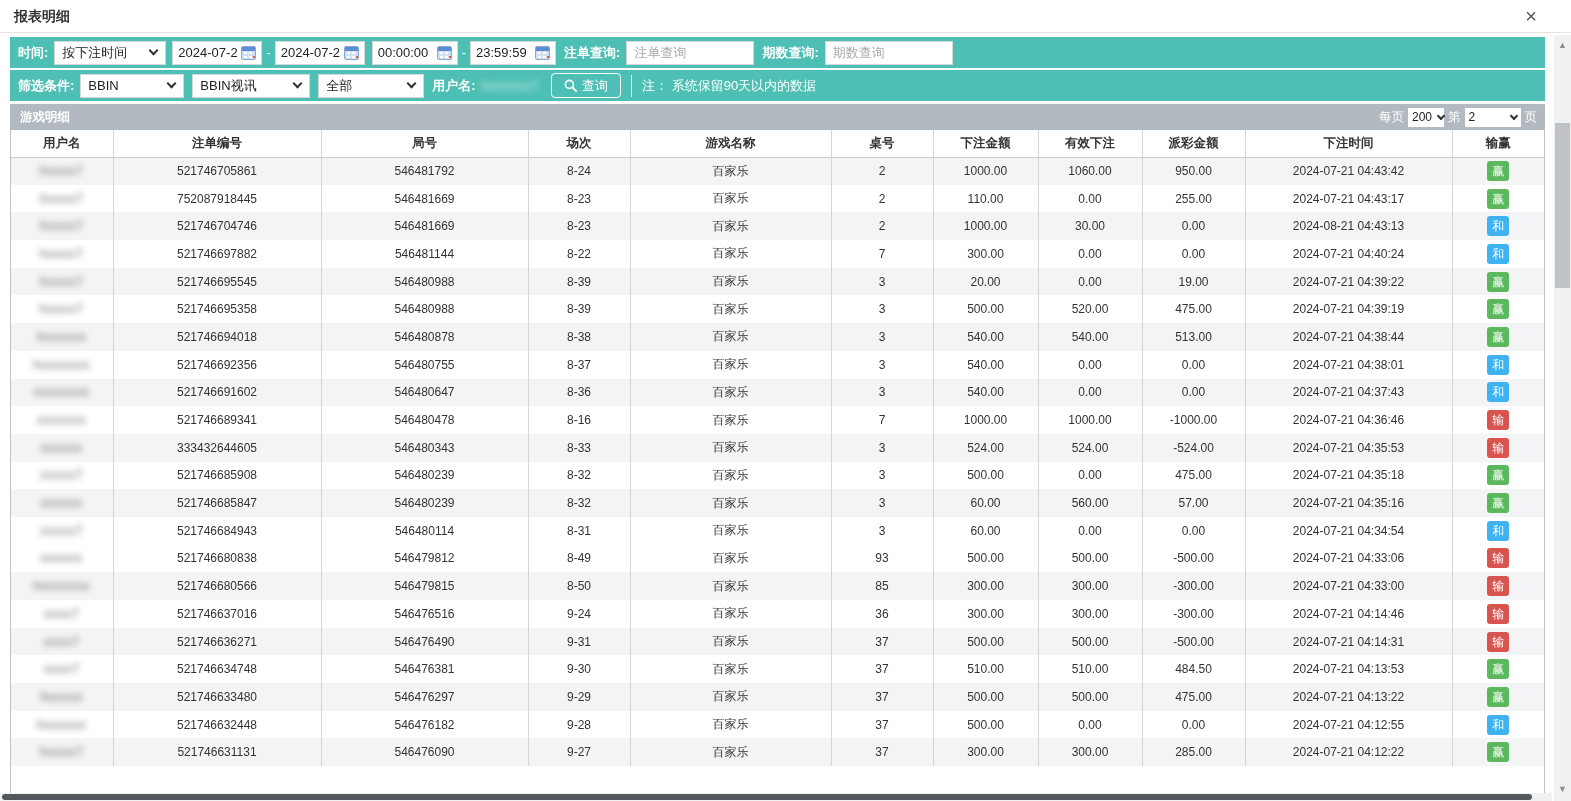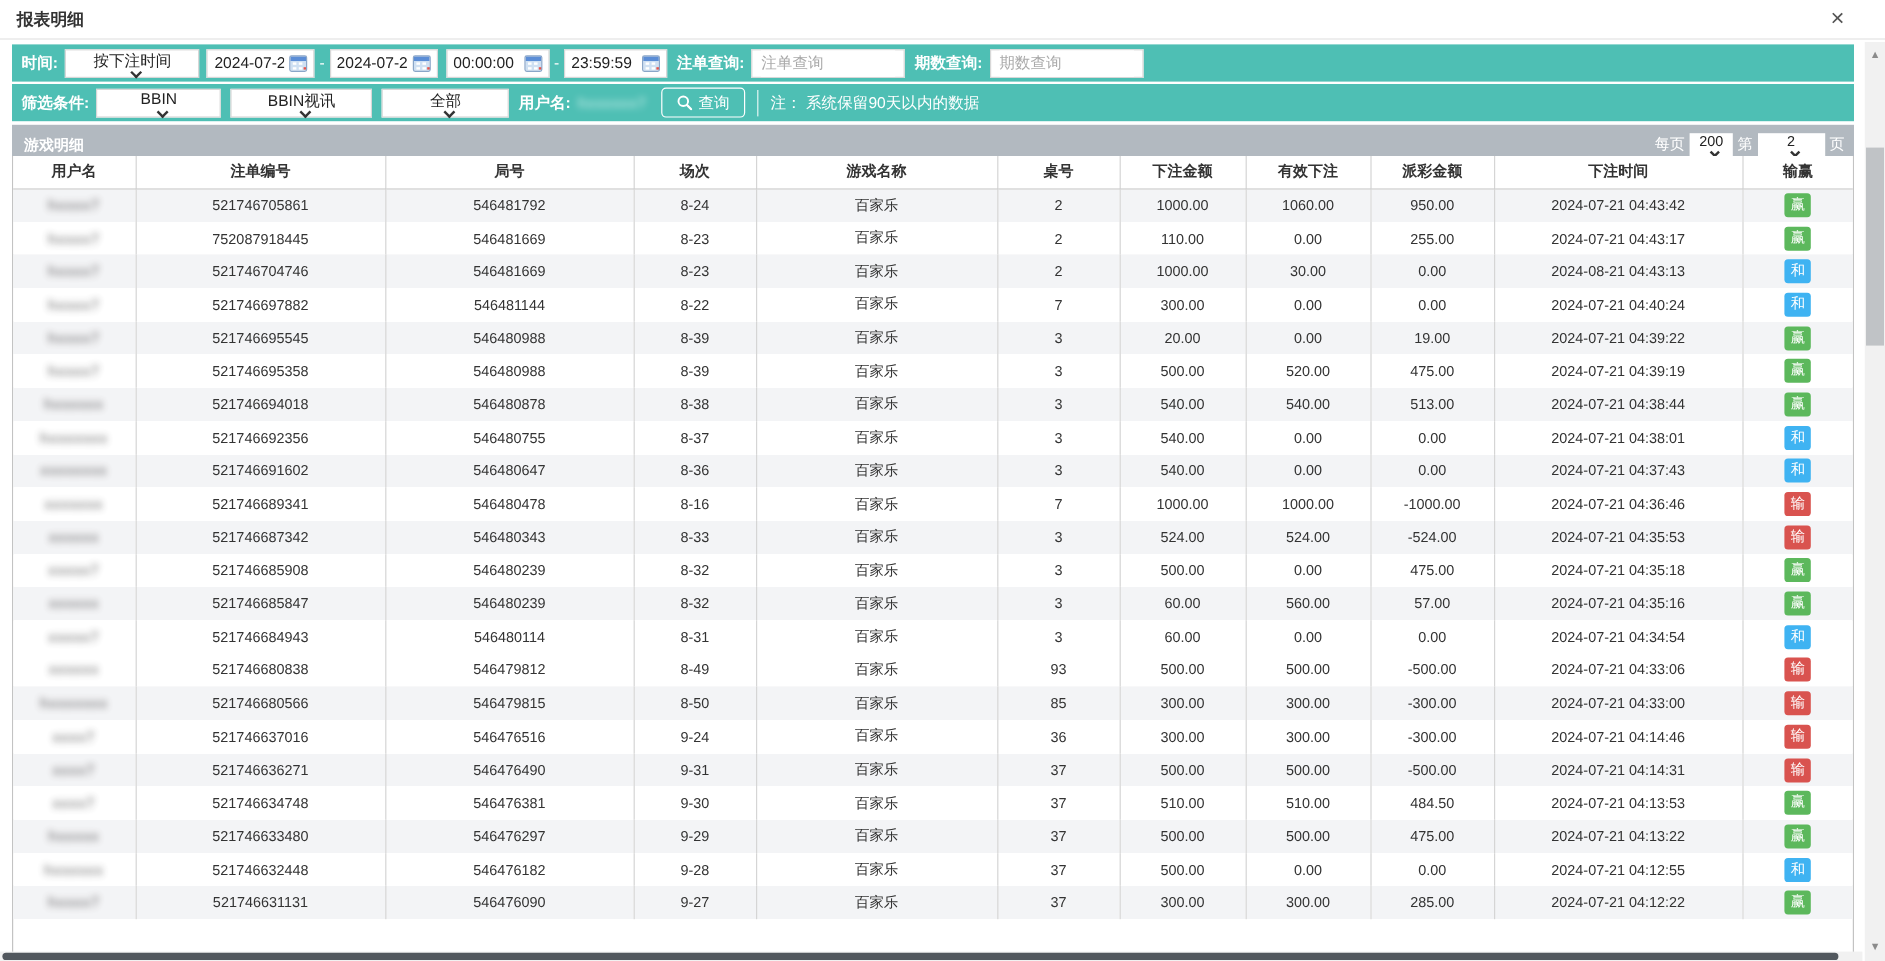--- a/index.html
+++ b/index.html
@@ -13,21 +13,21 @@
   .titlebar .title { position:absolute; left:14px; top:8px; font-size:14px; font-weight:bold; color:#333; }
   .close-btn { position:absolute; right:34px; top:5px; font-size:20px; color:#555; cursor:pointer; line-height:22px; }
 
   
   .filterbar { position:absolute; left:10px; width:1535px; background:#4ebfb4;
     display:flex; align-items:center; color:#fff; font-size:13px; }
   .filterbar.row1 { top:37px; height:31px; }
   .filterbar.row2 { top:70px; height:31px; }
   .f-label { font-weight:bold; margin:0 6px 0 8px; white-space:nowrap; }
   .fake-select { background:#fff; color:#222; height:24px; display:flex; align-items:center;
-    justify-content:space-between; padding:0 7px; font-size:13px; cursor:pointer; border:1px solid #d7d7d7;flex-direction:column; }
+    justify-content:space-between; padding:0 7px; font-size:13px; cursor:pointer; border:1px solid #d7d7d7; }
   .chev { width:7px; height:7px; border-right:2px solid #333; border-bottom:2px solid #333;
     transform:rotate(45deg); margin:-4px 1px 0 8px; flex:none; }
   .dateinput { background:#fff; height:24px; display:flex; align-items:center; border:1px solid #d7d7d7;
     padding:0 5px; color:#222; }
   .dateinput input { border:none; outline:none; font-size:13px; color:#222; width:100%;
     font-family:"Liberation Sans",sans-serif; background:transparent; }
   .cal-icon { width:15px; height:14px; flex:none; margin-left:4px; cursor:pointer;
     background:
       linear-gradient(#fff,#fff) 2px 5px / 3px 2px no-repeat,
       linear-gradient(#fff,#fff) 7px 5px / 3px 2px no-repeat,
@@ -42,33 +42,33 @@
   .textinput input::placeholder { color:#aaa; }
   .dash { margin:0 4px; color:#fff; }
   .masked { filter:blur(3px); opacity:.8; letter-spacing:1px; }
   .search-btn { display:flex; align-items:center; gap:5px; border:1px solid #fff; border-radius:4px;
     background:transparent; color:#fff; font-size:13px; height:25px; padding:0 12px; cursor:pointer;
     font-family:"Liberation Sans",sans-serif; }
   .note-sep { width:1px; height:22px; background:rgba(255,255,255,.85); margin:0 10px; }
 
   
   .toolbar { position:absolute; left:10px; top:104px; width:1535px; height:26px; background:#b2b9c0;
-    color:#fff; display:flex; align-items:flex-end; font-size:12.5px; }
+    color:#fff; display:flex; align-items:center; font-size:12.5px; }
   .toolbar .section-title { font-weight:bold; margin-left:10px; }
   .toolbar .pager { margin-left:auto; display:flex; align-items:center; gap:4px; margin-right:8px; }
   .pager .fake-select { height:19px; font-size:12px; padding:0 4px; border:none; }
   .pager .chev { width:6px; height:6px; margin:-3px 0 0 6px; }
 
   
   .tablewrap { position:absolute; left:10px; top:130px; width:1535px; height:665px; overflow:hidden;
     border:1px solid #c3c3c3; border-top:none; background:#fff; }
   table { width:1533px; border-collapse:collapse; table-layout:fixed; font-size:12px; color:#333; }
   th { height:27px; font-weight:bold; background:#fff; border-bottom:1px solid #ccc; font-size:12.5px; }
   th, td { border-right:1px solid #d5d5d5; text-align:center; overflow:hidden; white-space:nowrap; }
-  th:last-child, td:last-child { border-right:none;font-family:Liberation Mono, monospace; }
+  th:last-child, td:last-child { border-right:none; }
   tbody tr { height:27.7px; }
   tbody tr.odd { background:#f3f4f6; }
   tbody tr.even { background:#fff; }
   .badge { display:inline-block; min-width:22px; height:20px; line-height:20px; border-radius:3px;
     color:#fff; font-size:12px; padding:0 2px; }
 
   
   .vscroll { position:absolute; right:0; top:35px; width:17px; height:766px; background:#f1f1f1; }
   .vscroll .arrow { position:absolute; left:0; width:17px; height:16px; color:#8b8b8b; font-size:9px;
     text-align:center; line-height:16px; cursor:pointer; }
@@ -344,21 +344,21 @@
     <td>1000.00</td>
     <td>1000.00</td>
     <td>-1000.00</td>
     <td>2024-07-21 04:36:46</td>
     <td>
       <span class="badge" style="background: rgb(217, 83, 79);">输</span>
     </td>
   </tr>
           <tr class="odd">
     <td class="masked">xxxxxx</td>
-    <td>521746687342</td>
+    <td>333432644605</td>
     <td>546480343</td>
     <td>8-33</td>
     <td>百家乐</td>
     <td>3</td>
     <td>524.00</td>
     <td>524.00</td>
     <td>-524.00</td>
     <td>2024-07-21 04:35:53</td>
     <td>
       <span class="badge" style="background: rgb(217, 83, 79);">输</span>

